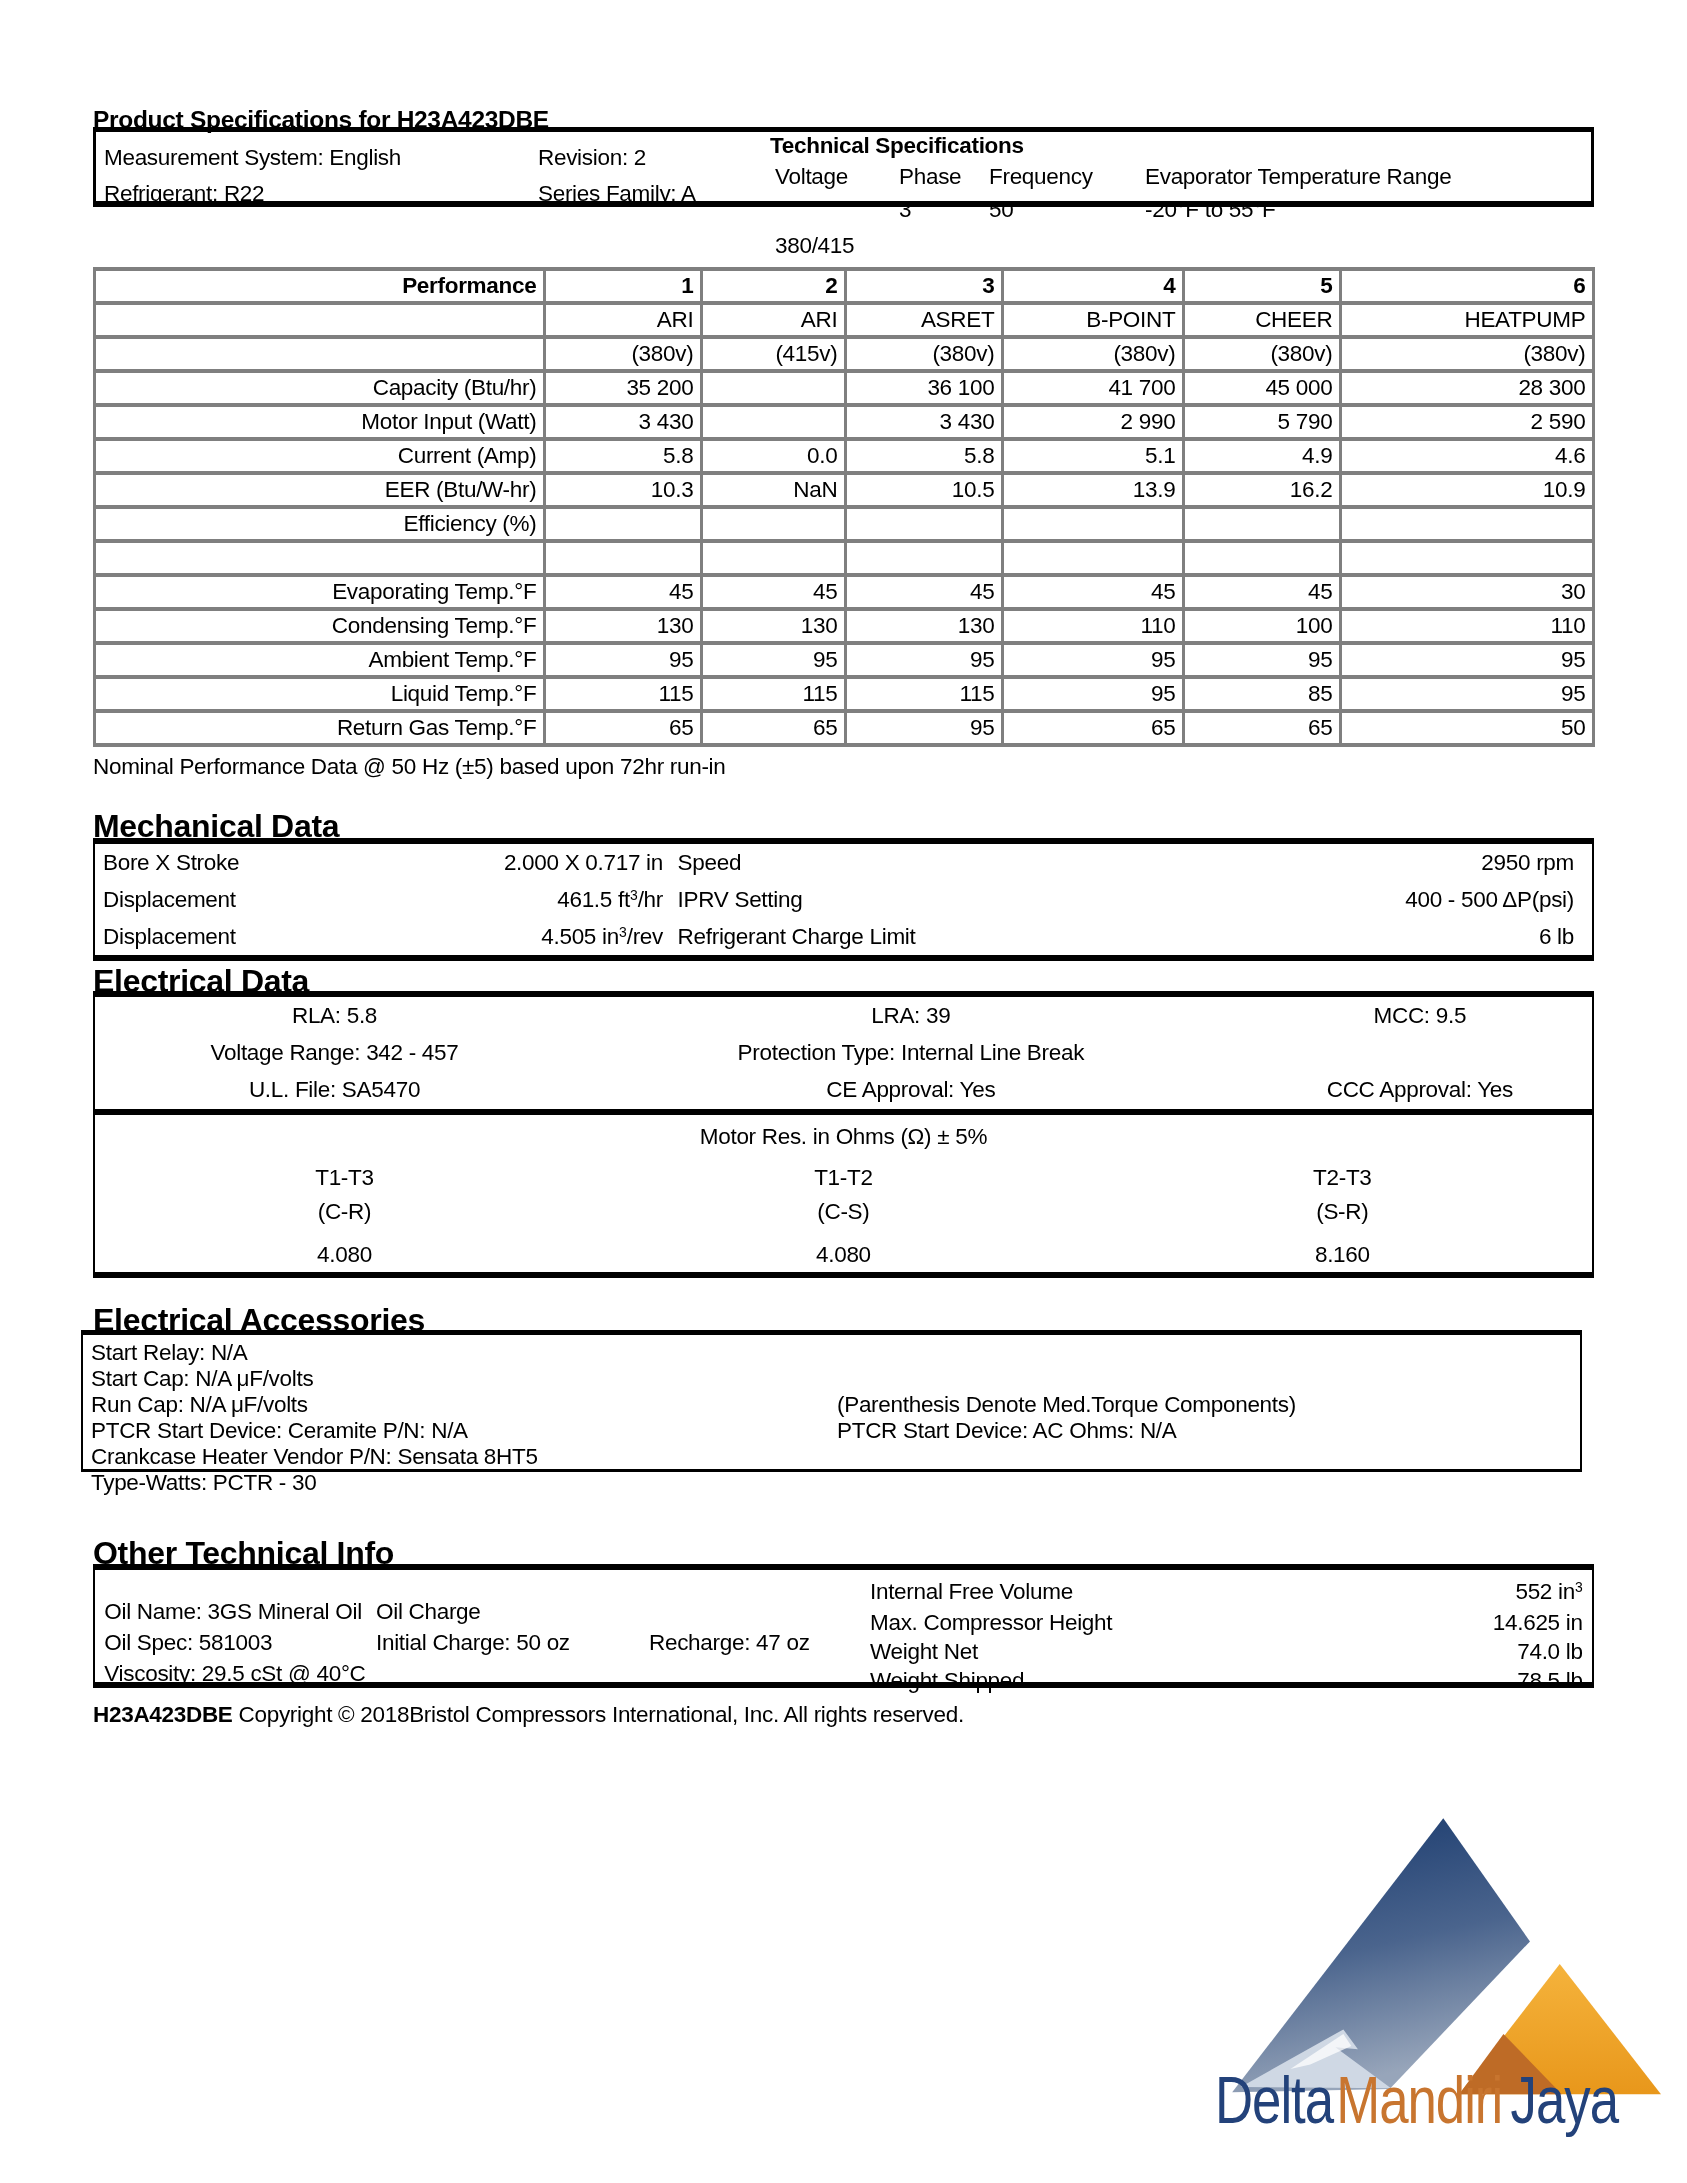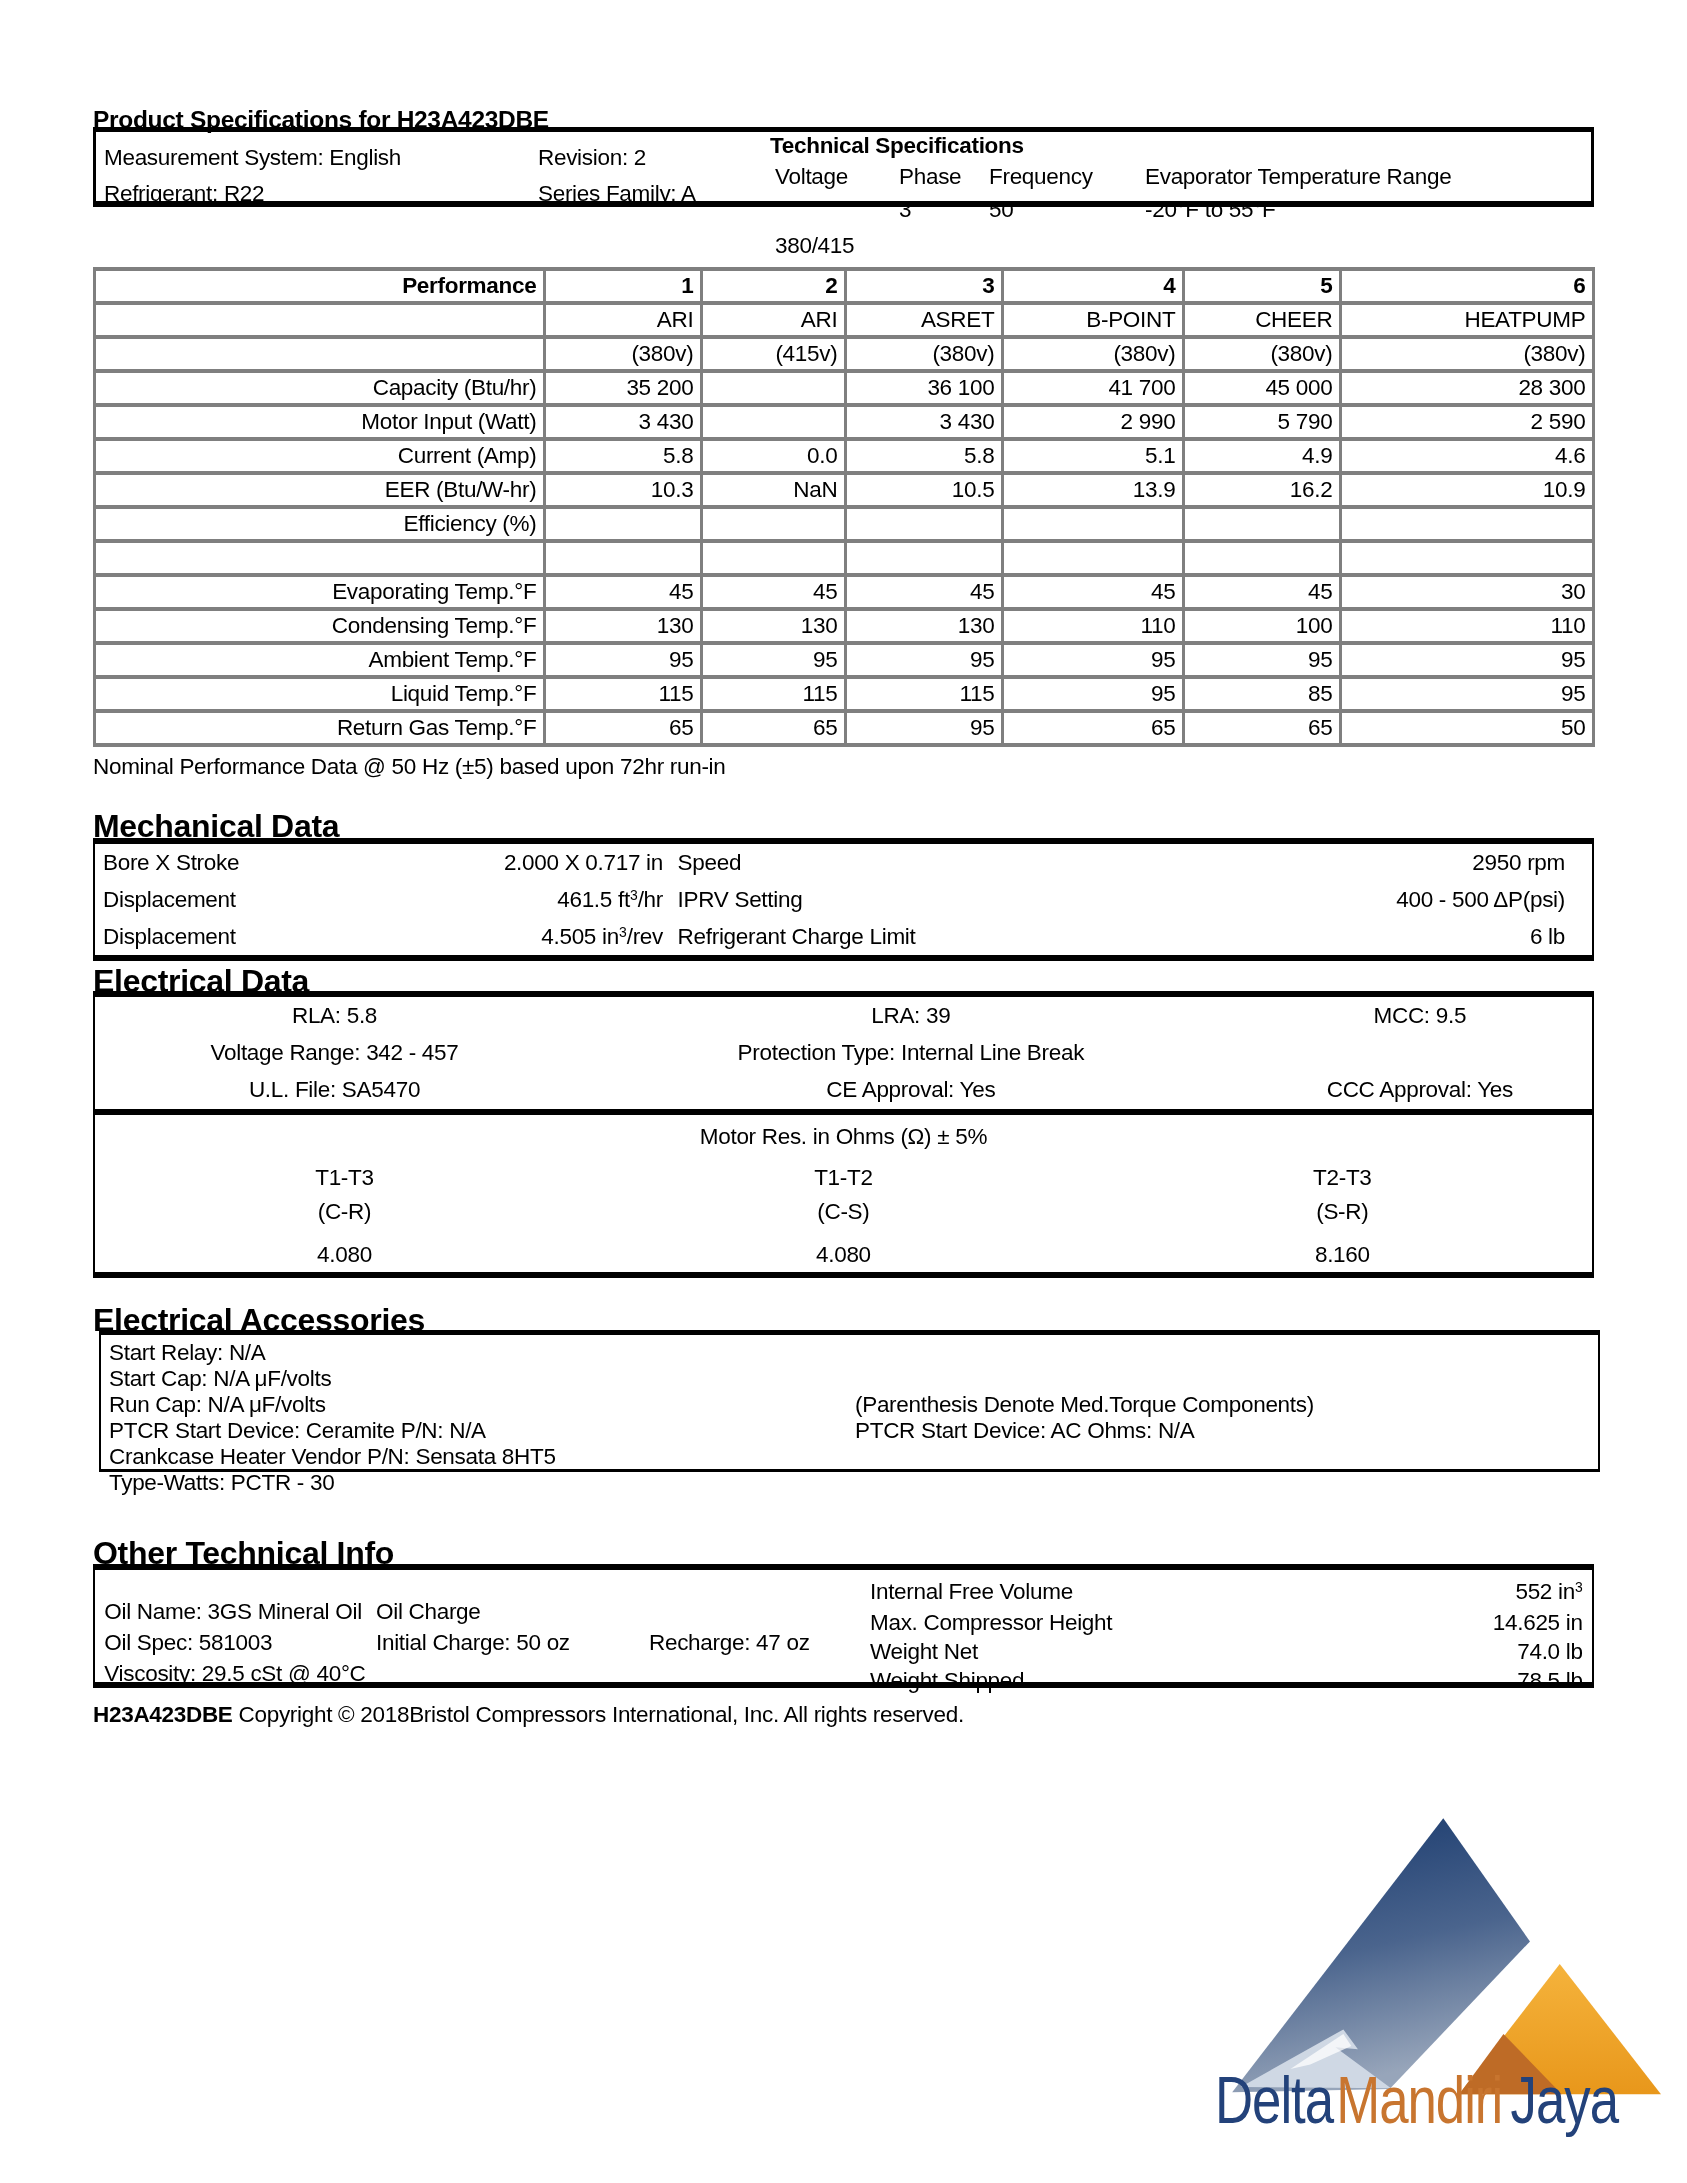--- a/index.html
+++ b/index.html
@@ -35,41 +35,41 @@
   
   .sec-title{font-size:32px;font-weight:bold;}
   .sec-box{box-sizing:border-box;border:2.6px solid #000;}
 
   
   .mech-box{left:93px;top:838px;width:1501px;height:123px;
             border-top-width:6px;border-bottom-width:6.6px;
             display:flex;flex-direction:column;justify-content:space-around;}
   .mrow{display:flex;align-items:center;}
   .mleft{width:568px;display:flex;justify-content:space-between;padding-left:8px;box-sizing:border-box;}
-  .mright{flex:1;display:flex;justify-content:space-between;padding-left:14.6px;padding-right:27px;}
+  .mright{flex:1;display:flex;justify-content:space-between;padding-left:14.6px;padding-right:18px;}
   .sup{font-size:0.62em;vertical-align:0.5em;letter-spacing:0;}
 
   
   .elec-box{left:93px;top:991px;width:1501px;height:287px;
             border-top-width:6px;border-bottom-width:6.6px;
             display:flex;flex-direction:column;}
   .egrid{height:116px;display:flex;flex-direction:column;justify-content:space-around;}
   .erow{display:flex;}
   .ecol1{width:32%;text-align:center;}
   .ecol2{width:45%;text-align:center;}
   .ecol3{width:23%;text-align:center;}
   .edivider{height:6px;background:#000;}
   .motor{flex:1;display:flex;flex-direction:column;}
   .motor-title{text-align:center;margin-top:9.3px;}
   .motor-cols{display:flex;margin-top:10.6px;}
   .mcol{width:33.33%;text-align:center;line-height:34px;}
   .mcol .mval{margin-top:9.3px;}
 
   
-  .ea-box{left:99px;top:1330px;width:1501px;height:142px;
+  .ea-box{left:81px;top:1330px;width:1501px;height:142px;
           border-top-width:5.3px;border-bottom-width:3.3px;
           padding:5.3px 0 0 8px;display:flex;flex-direction:column;justify-content:space-around;}
   .ea-line{display:flex;}
   .ea-left{width:746px;}
 
   
   .oti-box{left:93px;top:1564px;width:1501px;height:124px;
            border-top-width:6px;border-bottom-width:6.6px;}
   .oti-box .abs{white-space:nowrap;}
   .oti-val{text-align:right;}

